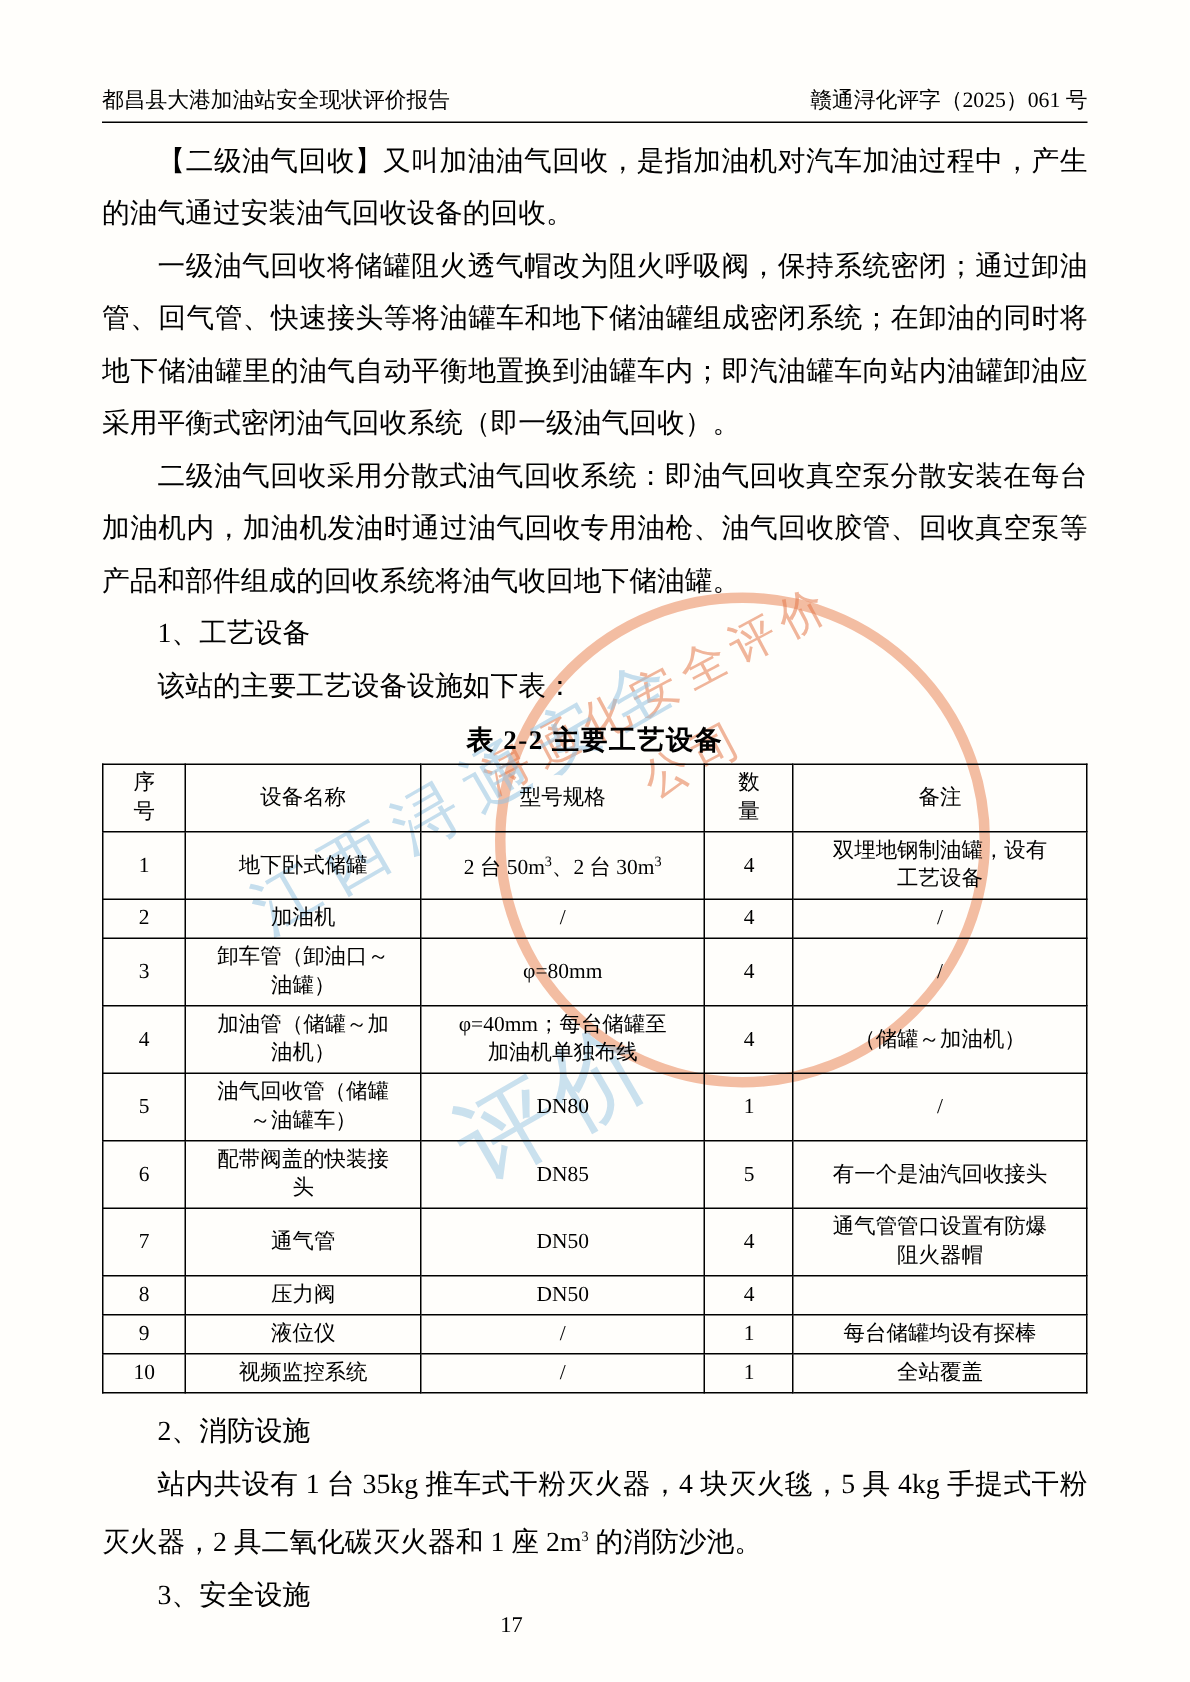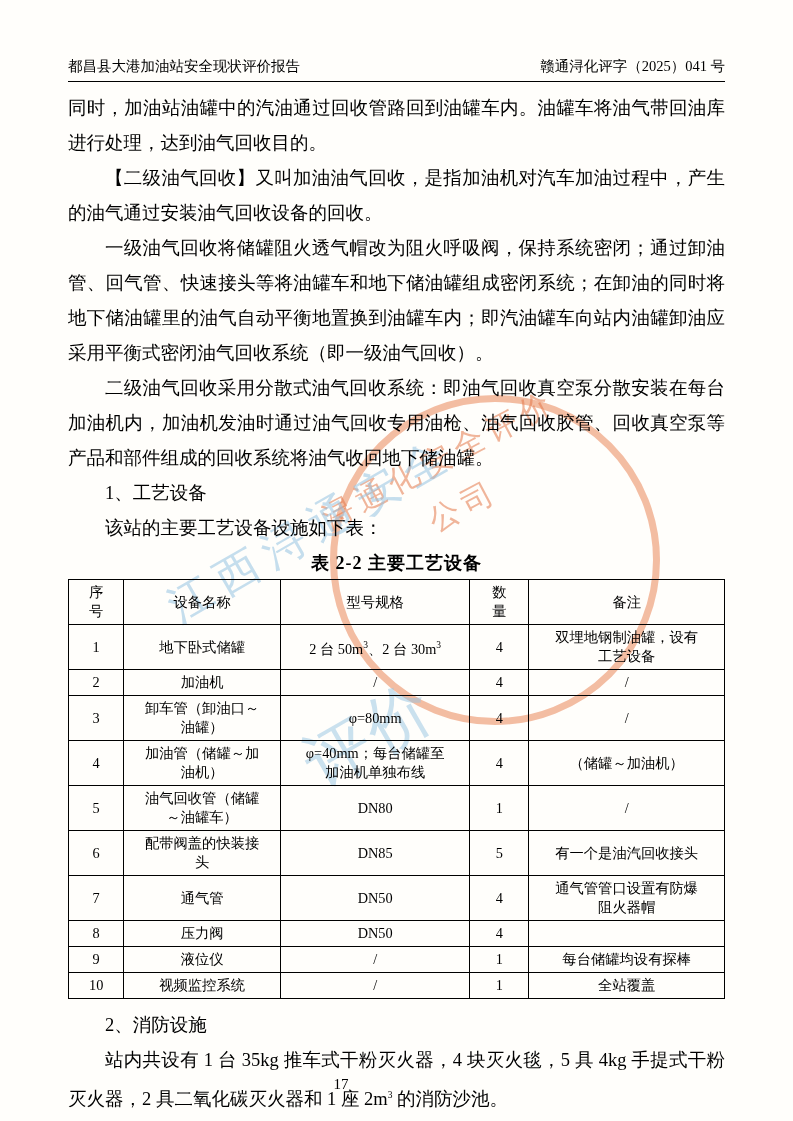--- a/index.html
+++ b/index.html
@@ -154,26 +154,25 @@
     <div class="wm-stamp"></div>
     <div class="wm-stamp-text">浔通化安全评价公司</div>
     <div class="wm-blue">江西浔通安全</div>
     <div class="wm-blue2">评价</div>
   </div>
 
   <div class="content">
 
     <div class="header">
       <div class="header-left">都昌县大港加油站安全现状评价报告</div>
-      <div class="header-right">赣通浔化评字（2025）041 号</div>
+      <div class="header-right">赣通浔化评字（2025）061 号</div>
     </div>
     <div class="header-rule"></div>
 
     <div class="body-text">
-      <p class="para">同时，加油站油罐中的汽油通过回收管路回到油罐车内。油罐车将油气带回油库进行处理，达到油气回收目的。</p>
       <p class="para indent">【二级油气回收】又叫加油油气回收，是指加油机对汽车加油过程中，产生的油气通过安装油气回收设备的回收。</p>
       <p class="para indent">一级油气回收将储罐阻火透气帽改为阻火呼吸阀，保持系统密闭；通过卸油管、回气管、快速接头等将油罐车和地下储油罐组成密闭系统；在卸油的同时将地下储油罐里的油气自动平衡地置换到油罐车内；即汽油罐车向站内油罐卸油应采用平衡式密闭油气回收系统（即一级油气回收）。</p>
       <p class="para indent">二级油气回收采用分散式油气回收系统：即油气回收真空泵分散安装在每台加油机内，加油机发油时通过油气回收专用油枪、油气回收胶管、回收真空泵等产品和部件组成的回收系统将油气收回地下储油罐。</p>
 
       <p class="para indent">1、工艺设备</p>
       <p class="para indent">该站的主要工艺设备设施如下表：</p>
     </div>
 
     <div class="tbl-caption">表 2-2   主要工艺设备</div>
 

